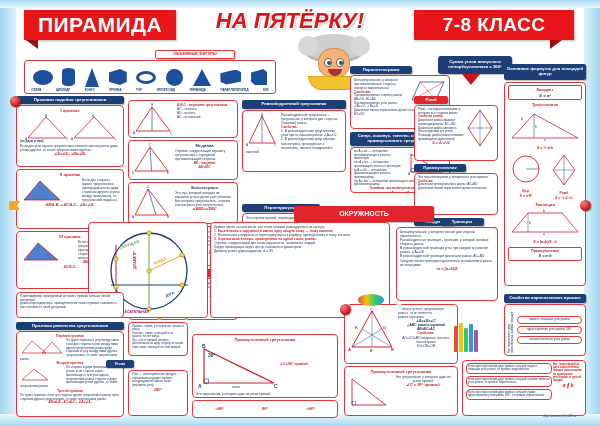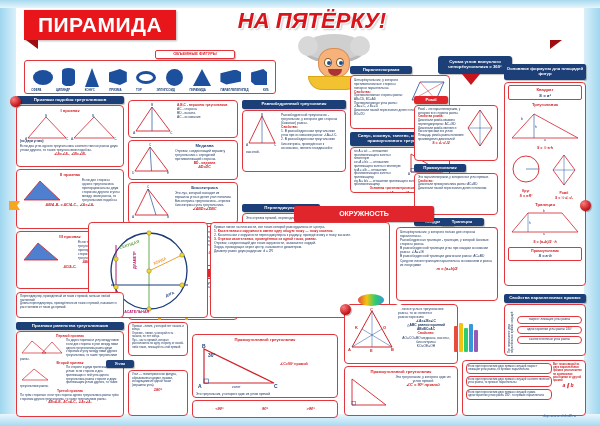--- a/index.html
+++ b/index.html
@@ -43,21 +43,21 @@
   .ribbon.title3 { left: 404px; top: 6px; width: 160px; height: 30px; font-size: 19px; }
   .rib-fold {
     position: absolute; width: 0; height: 0;
     border-top: 9px solid #9e0d10;
     border-left: 12px solid transparent;
   }
   .fold1 { left: 16px; top: 36px; }
   .fold3 { left: 540px; top: 36px; border-left: 0; border-right: 12px solid transparent; }
 
   .title2 {
-    position: absolute; left: 202px; top: 4px; width: 200px;
+    position: absolute; left: 180px; top: 4px; width: 200px;
     text-align: center; color: #d9141a;
     font-size: 22px; font-weight: bold; font-style: italic;
     text-shadow: 1px 1px 0 #fff, 2px 2px 2px rgba(0,0,0,.2);
     letter-spacing: 0px;
   }
 
   
   .mascot { position: absolute; left: 292px; top: 30px; width: 64px; height: 56px; }
   .hair { position: absolute; left: 2px; top: 0; width: 60px; height: 28px;
           background: #cfcfcf; border-radius: 50% 50% 40% 40%;
@@ -182,20 +182,21 @@
   <div class="frame-l"></div>
   <div class="frame-r"></div>
   <div class="frame-t"></div>
   <div class="frame-b"></div>
 
   <div class="stage">
 
     <div class="ribbon title1">ПИРАМИДА</div>
     <div class="rib-fold fold1"></div>
     <div class="title2">НА ПЯТЁРКУ!</div>
+    <div class="ribbon title3">7-8 КЛАСС</div>
     <div class="rib-fold fold3"></div>
 
     <div class="mascot">
       <div class="hair"></div>
       <div class="face">
         <div class="eye l">
             <i></i>
           </div>
         <div class="eye r">
             <i></i>

